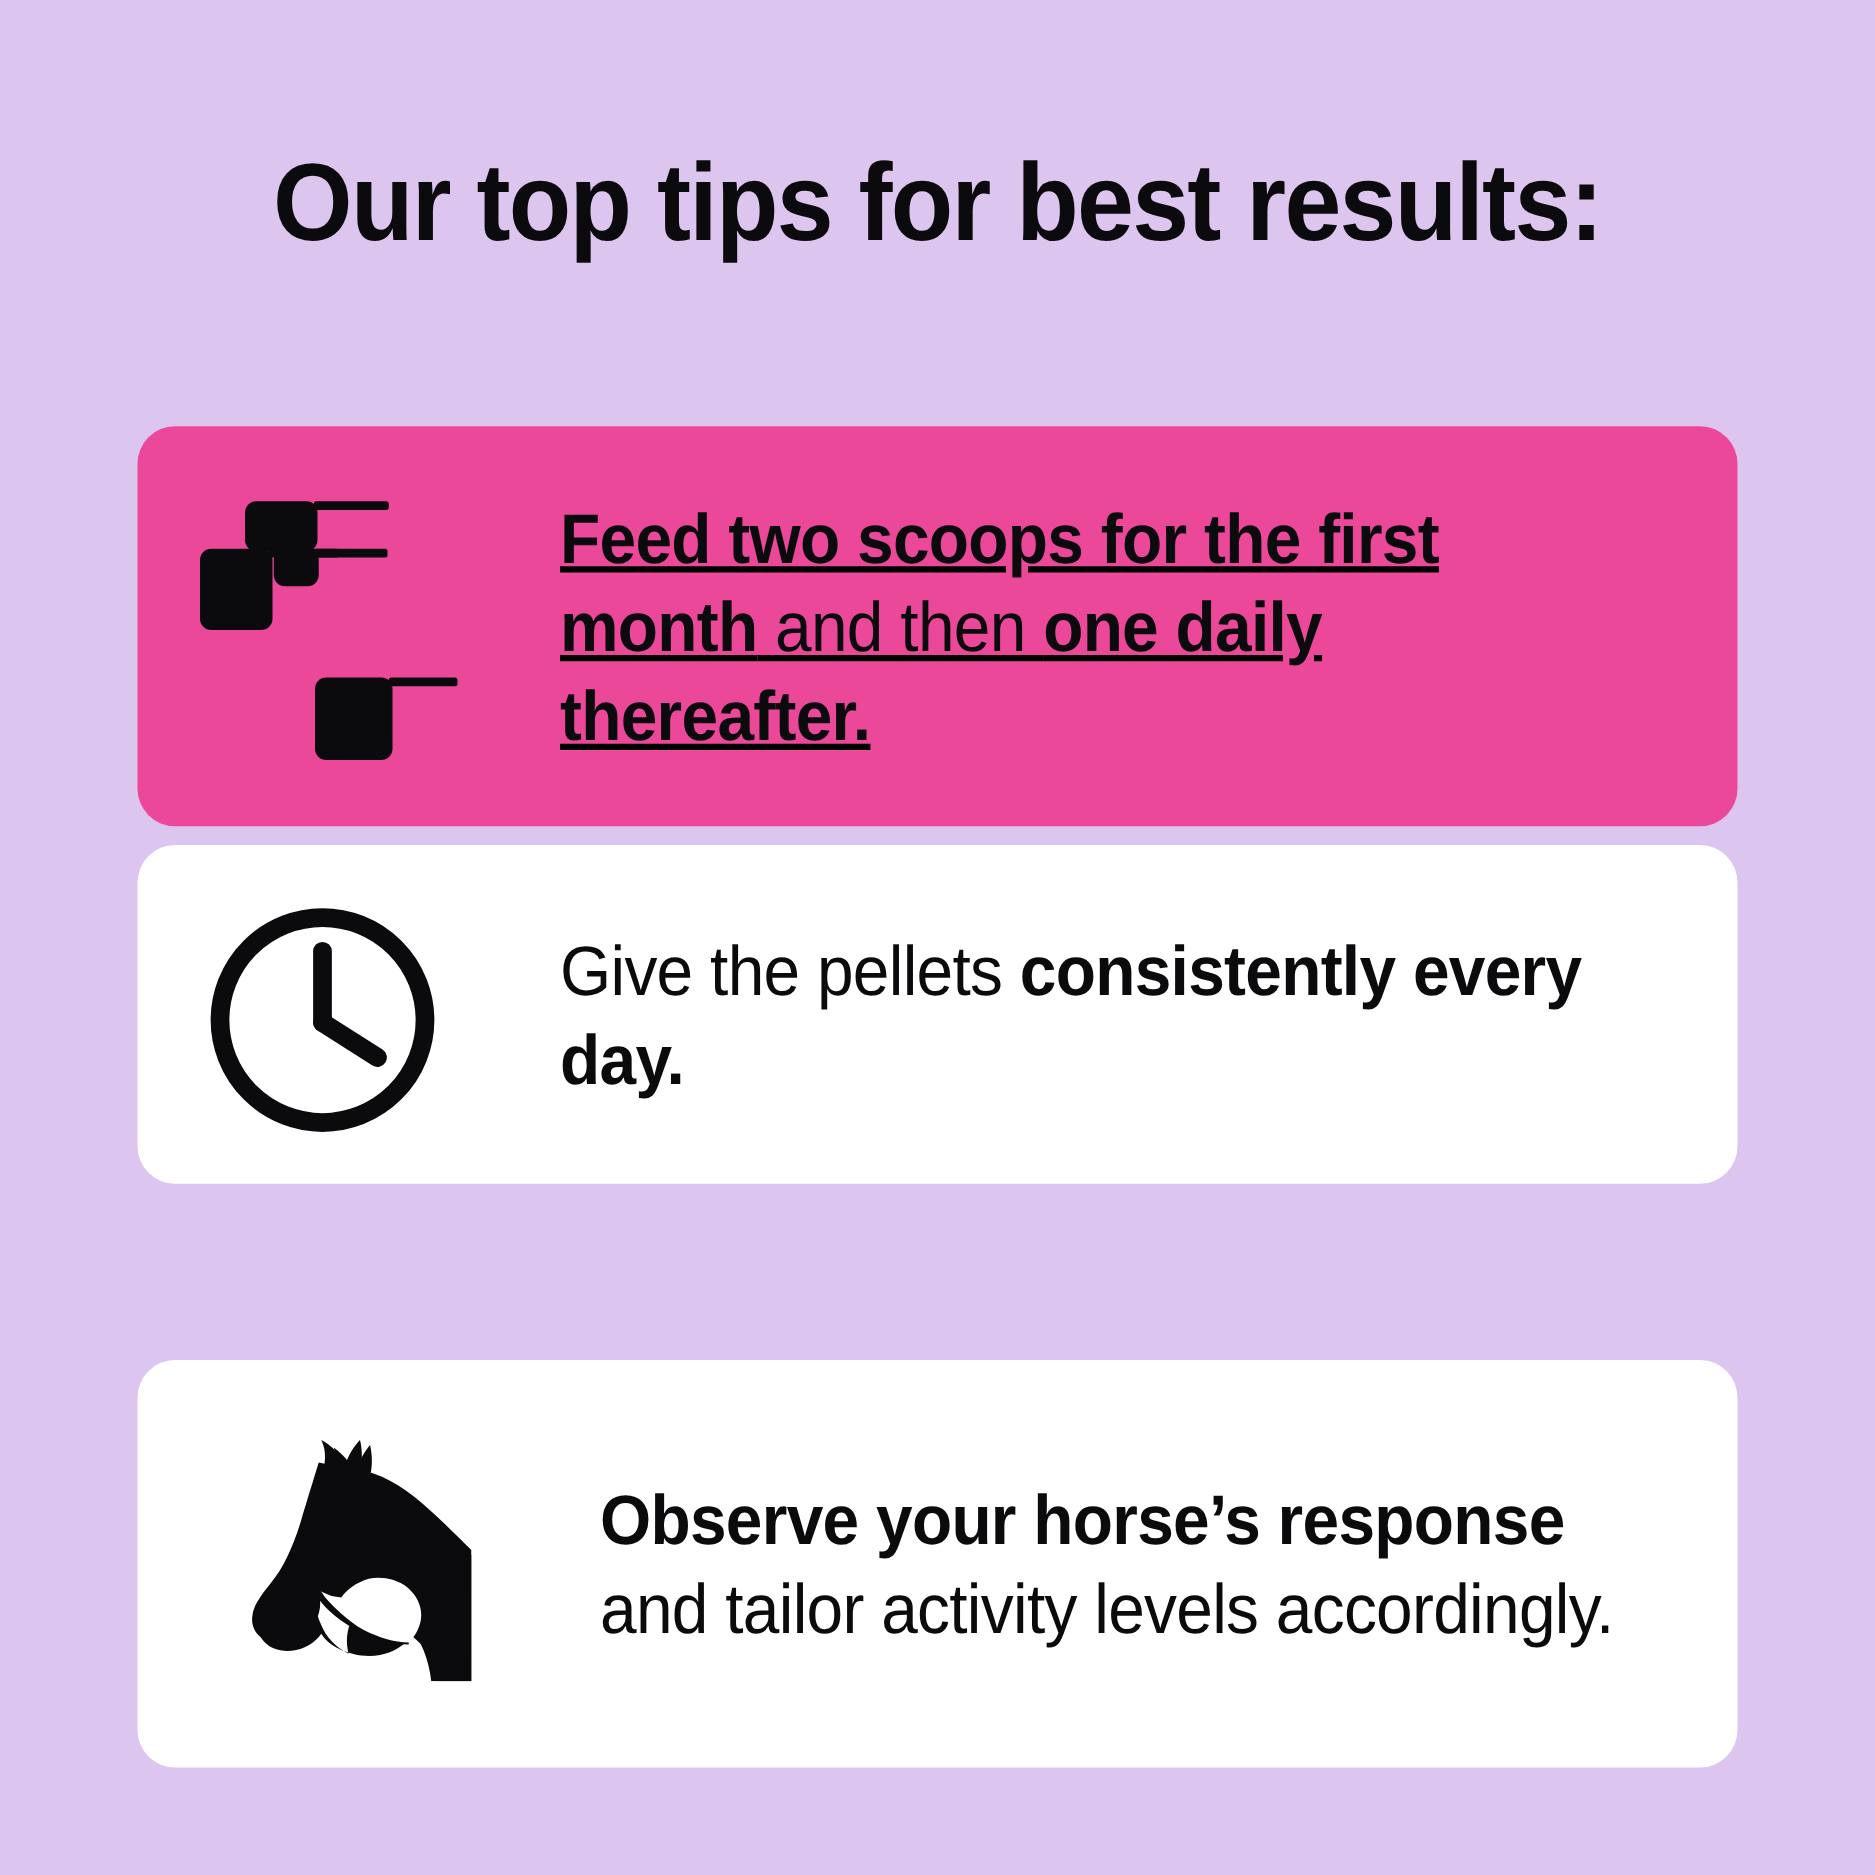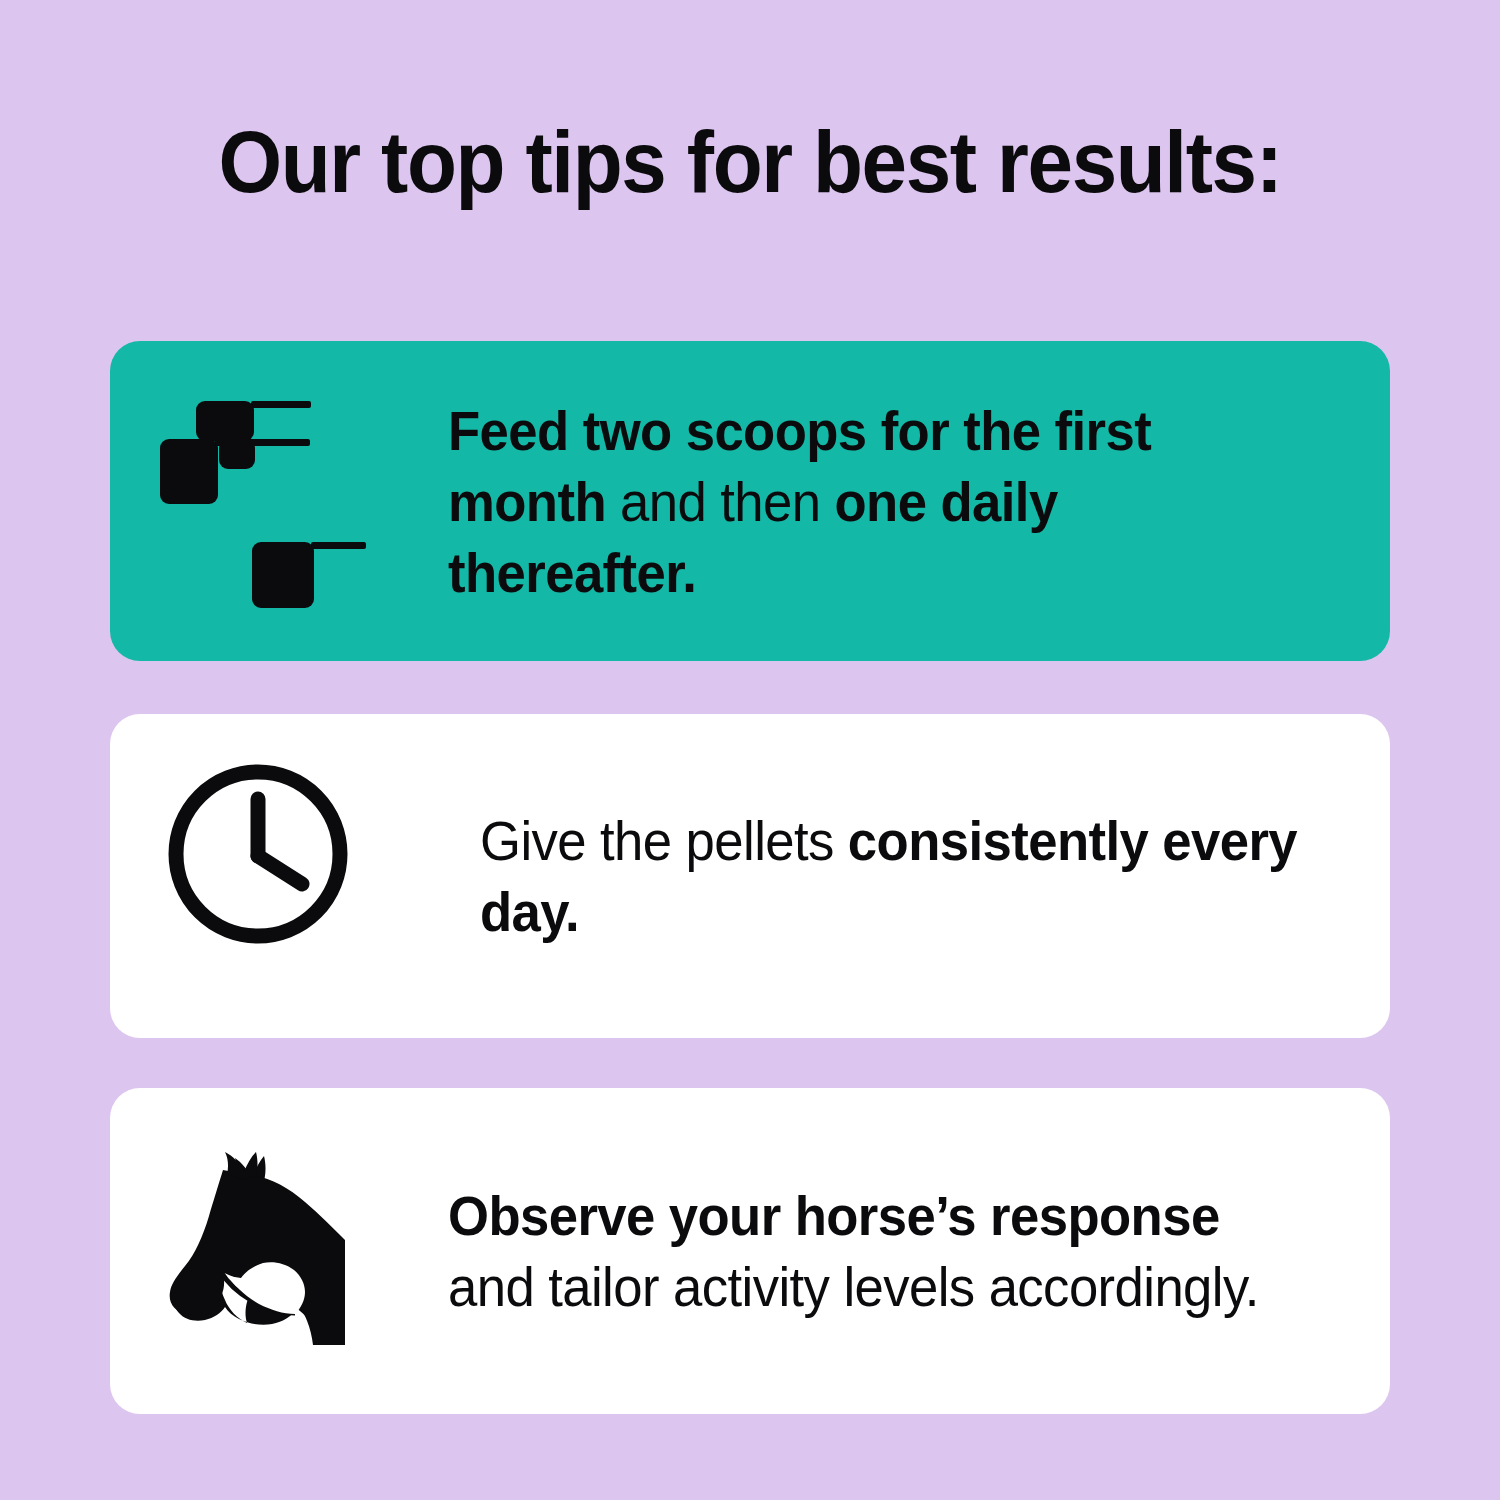--- a/index.html
+++ b/index.html
@@ -45,22 +45,22 @@
     position: absolute;
     left: 110px;
     width: 1280px;
     background: #ffffff;
     border-radius: 30px;
     box-sizing: border-box;
     display: flex;
     align-items: center;
   }
   .card-1 { top: 305px;  height: 320px; }
-  .card-2 { top: 678px;  height: 324px; justify-content: space-between; }
-  .card-3 { top: 1052px; height: 326px; }
+  .card-2 { top: 640px;  height: 271px; }
+  .card-3 { top: 1052px; height: 326px; justify-content: flex-end; }
 
   .icon-slot {
     position: relative;
     width: 338px;
     min-width: 338px;
     height: 100%;
   }
 
   .card-text {
     color: #0b0b0d;
@@ -135,21 +135,21 @@
   .svg-black { fill: #0b0b0d; }
   .svg-stroke { stroke: #0b0b0d; fill: none; }
 </style>
 </head>
 <body style="background: rgb(220, 197, 238);">
 
 <div class="page">
 
   <div class="page-title">Our top tips for best results:</div>
 
-  <div class="card card-1" style="background: #14b8a6;">
+  <div class="card card-1" style="background: #ec4899; text-decoration: underline;">
 
     <div class="icon-slot">
       <div class="scoop-icon">
         <div class="scoop scoop-a">
           <div class="bowl"></div>
           <div class="handle"></div>
         </div>
         <div class="scoop scoop-b">
           <div class="bowl"></div>
           <div class="handle"></div>

